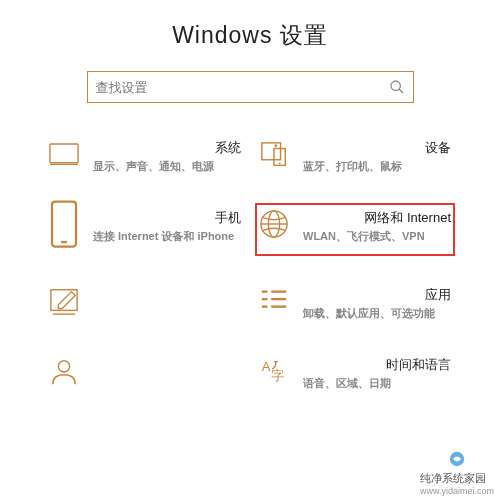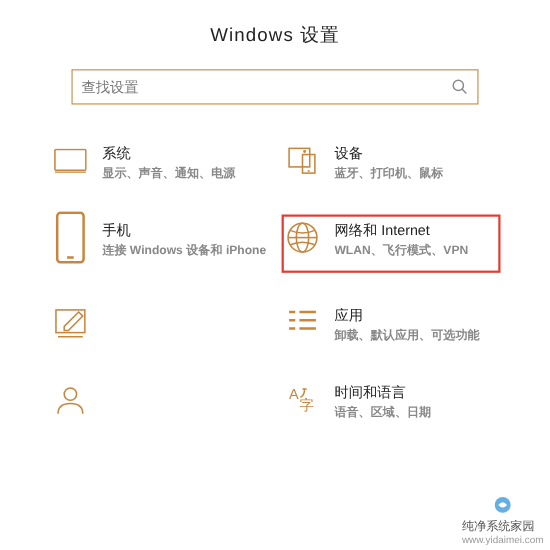--- a/index.html
+++ b/index.html
@@ -13,28 +13,28 @@
       width: 500px;
       height: 500px;
       overflow: hidden;
       position: relative;
     }
     .container {
       padding: 20px 45px 0;
     }
     .title {
       text-align: center;
-      font-size: 17px;
+      font-size: 23px;
       font-weight: 400;
       color: #222;
       margin-bottom: 20px;
       letter-spacing: 1px;
     }
     .search-box {
-      width: 370px;
+      width: 327px;
       margin: 0 auto 30px;
       border: 1px solid #c7863e;
       height: 32px;
       display: flex;
       align-items: center;
       padding: 0 8px;
     }
     .search-input {
       flex: 1;
       border: none;
@@ -69,20 +69,21 @@
       display: flex;
       align-items: center;
       justify-content: center;
     }
     .tile-text { flex: 1; min-width: 0; }
     .tile-title {
       font-size: 13px;
       color: #222;
       font-weight: 400;
       margin-bottom: 2px;
+      text-align: right;
     }
     .tile-desc {
       font-size: 11px;
       color: #888;
       line-height: 1.3;
       white-space: nowrap;
       overflow: hidden;
       text-overflow: clip;
       font-weight: bold;
     }
@@ -157,21 +158,21 @@
 
     <div class="tile">
       <div class="tile-icon">
         <svg viewBox="0 0 20 32" fill="none" stroke="currentColor" stroke-width="1.5">
           <rect x="2" y="1" width="16" height="30" rx="2"></rect>
             <line x1="8" y1="28" x2="12" y2="28"></line>
         </svg>
       </div>
       <div class="tile-text">
         <div class="tile-title">手机</div>
-        <div class="tile-desc">连接 Windows 设备和 iPhone</div>
+        <div class="tile-desc">连接 Internet 设备和 iPhone</div>
       </div>
     </div>
 
     <div class="tile highlight">
       <div class="tile-icon">
         <svg viewBox="0 0 32 32" fill="none" stroke="currentColor" stroke-width="1.5">
           <circle cx="16" cy="16" r="14"></circle>
             <ellipse cx="16" cy="16" rx="6" ry="14"></ellipse>
             <line x1="2" y1="16" x2="30" y2="16"></line>
             <path d="M4 9 Q16 14 28 9"></path>

